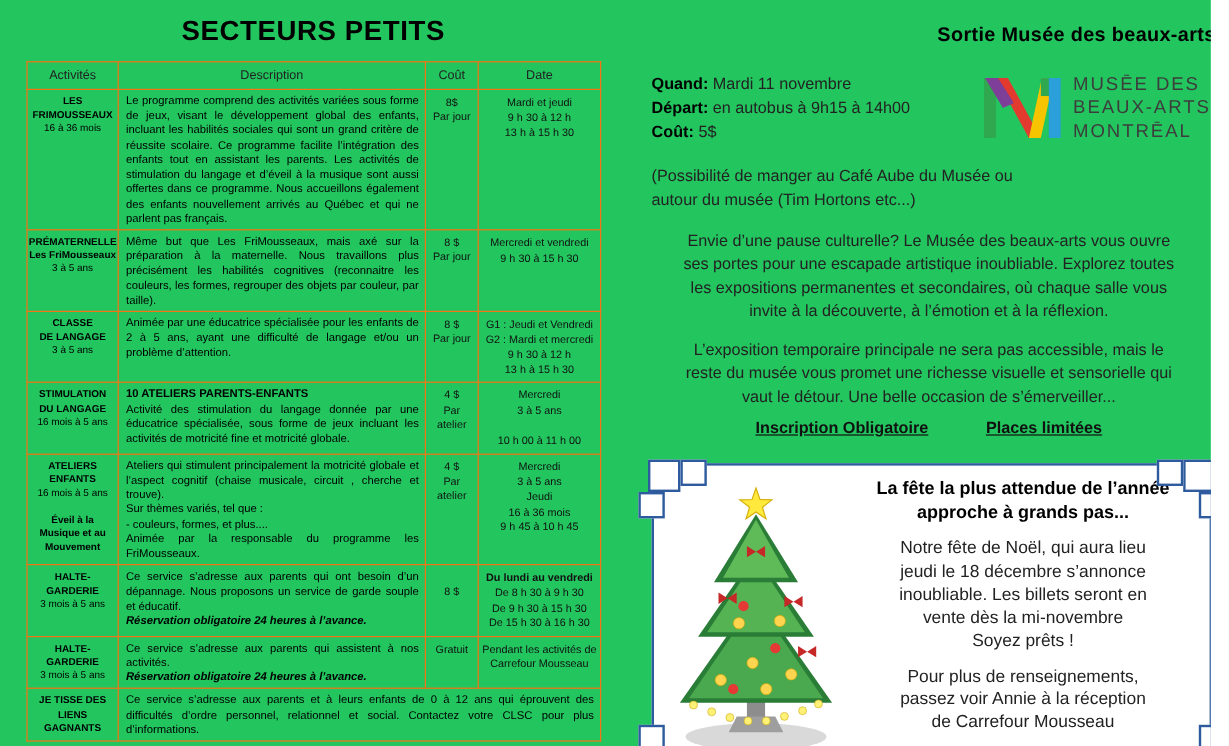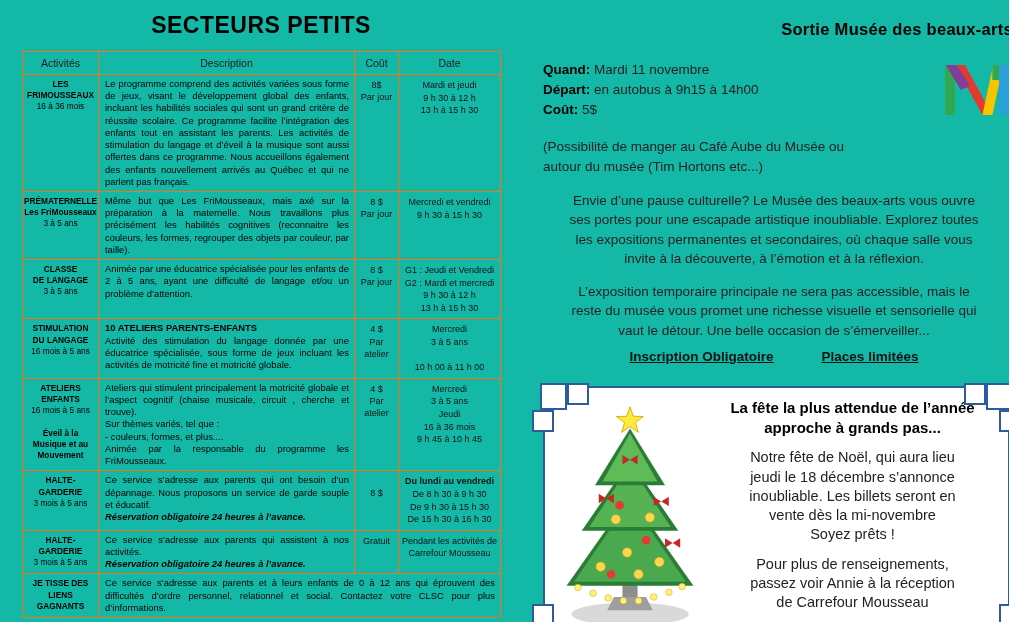--- a/index.html
+++ b/index.html
@@ -1,18 +1,18 @@
 <!DOCTYPE html>
 <html style="--logo-purple: #7d3f98; --logo-green: #2fa84f; --logo-red: #e23a2e; --logo-yellow: #f6c500; --logo-blue: #2b9fd9; --box-border: #2e5a9e;"><head>
 <meta charset="utf-8">
 <style>
   * { margin:0; padding:0; box-sizing:border-box; }
   html,body { background:#ffffff; }
   .page {
-    position:relative; width:1009px; height:622px; background:#14b8a6;
+    position:relative; width:1009px; height:622px; background:#22c55e;
     font-family:"Liberation Sans", sans-serif; color:#111; overflow:hidden;
   }
 
   
   .left { position:absolute; left:22px; top:6px; width:478px; }
   .page-title {
     text-align:center; font-size:23px; font-weight:bold; letter-spacing:.5px;
     color:#000; margin:6px 0 12px 0; font-family:"Liberation Sans",sans-serif;
   }
   table.acts { border-collapse:collapse; width:478px; table-layout:fixed; }
@@ -252,20 +252,25 @@
       </div>
       <div class="mbam-logo">
         <svg width="64" height="62" viewBox="0 0 77 60" aria-hidden="true">
           <rect class="mG" x="0" y="0" width="12" height="60"></rect>
           <polygon class="mR" points="12,0 24,0 57,60 45,60"></polygon>
           <polygon class="mP" points="1,0 14,0 30,25 19,30"></polygon>
           <polygon class="mY" points="45,60 57,60 70,0 58,0"></polygon>
           <rect class="mG" x="57" y="0" width="12" height="18"></rect>
           <rect class="mB" x="65" y="0" width="12" height="60"></rect>
         </svg>
+        <div class="mbam-text">
+          <div>MUSĒE DES</div>
+          <div>BEAUX-ARTS</div>
+          <div>MONTRĒAL</div>
+        </div>
       </div>
     </div>
 
     <div class="note">(Possibilité de manger au Café Aube du Musée ou
 autour du musée (Tim Hortons etc...)</div>
     <p class="para">Envie d’une pause culturelle? Le Musée des beaux-arts vous ouvre
 ses portes pour une escapade artistique inoubliable. Explorez toutes
 les expositions  permanentes et secondaires, où chaque salle vous
 invite à la découverte, à l’émotion et à la réflexion.</p>
     <p class="para">L’exposition temporaire principale ne sera pas accessible, mais le

